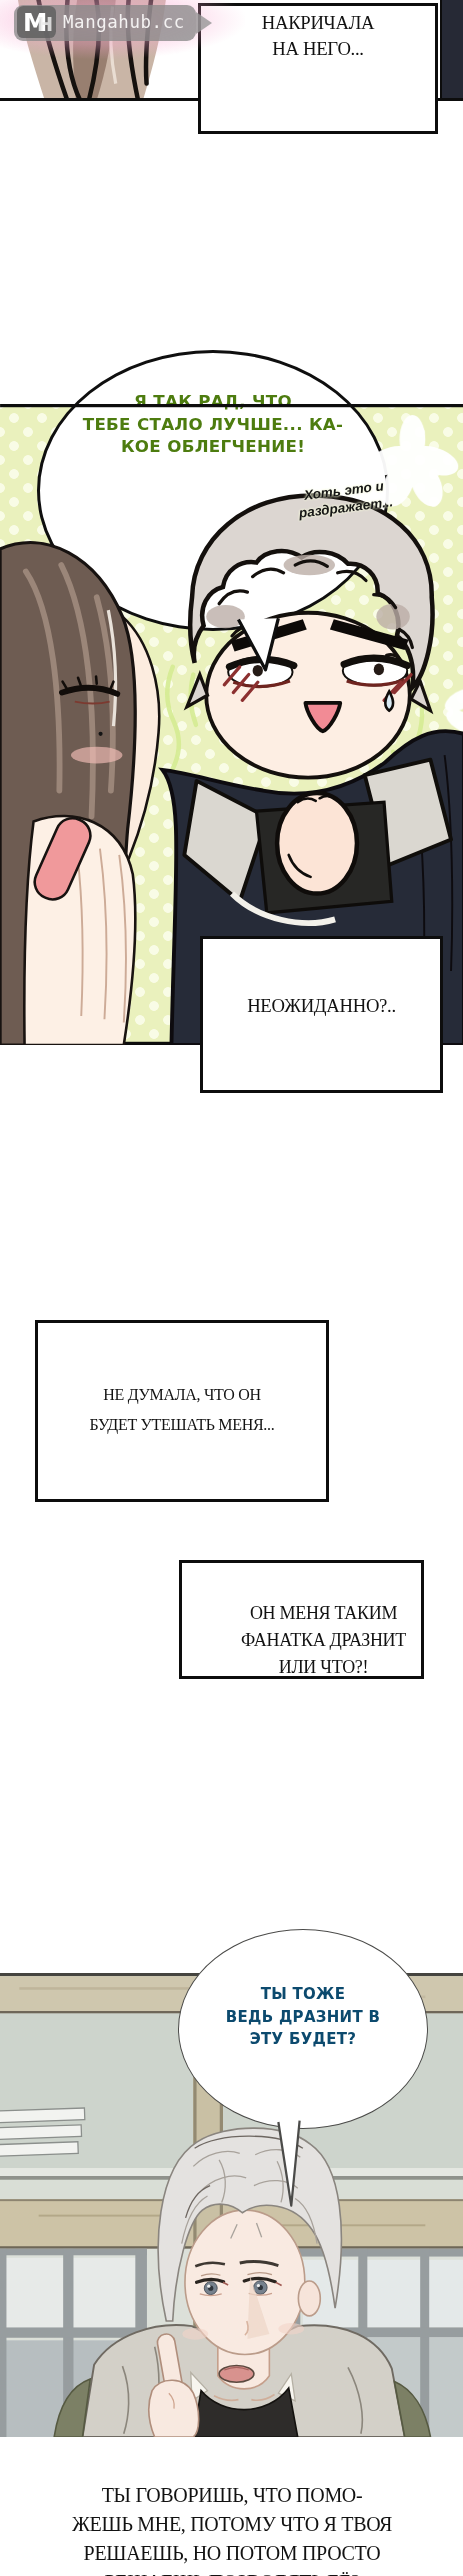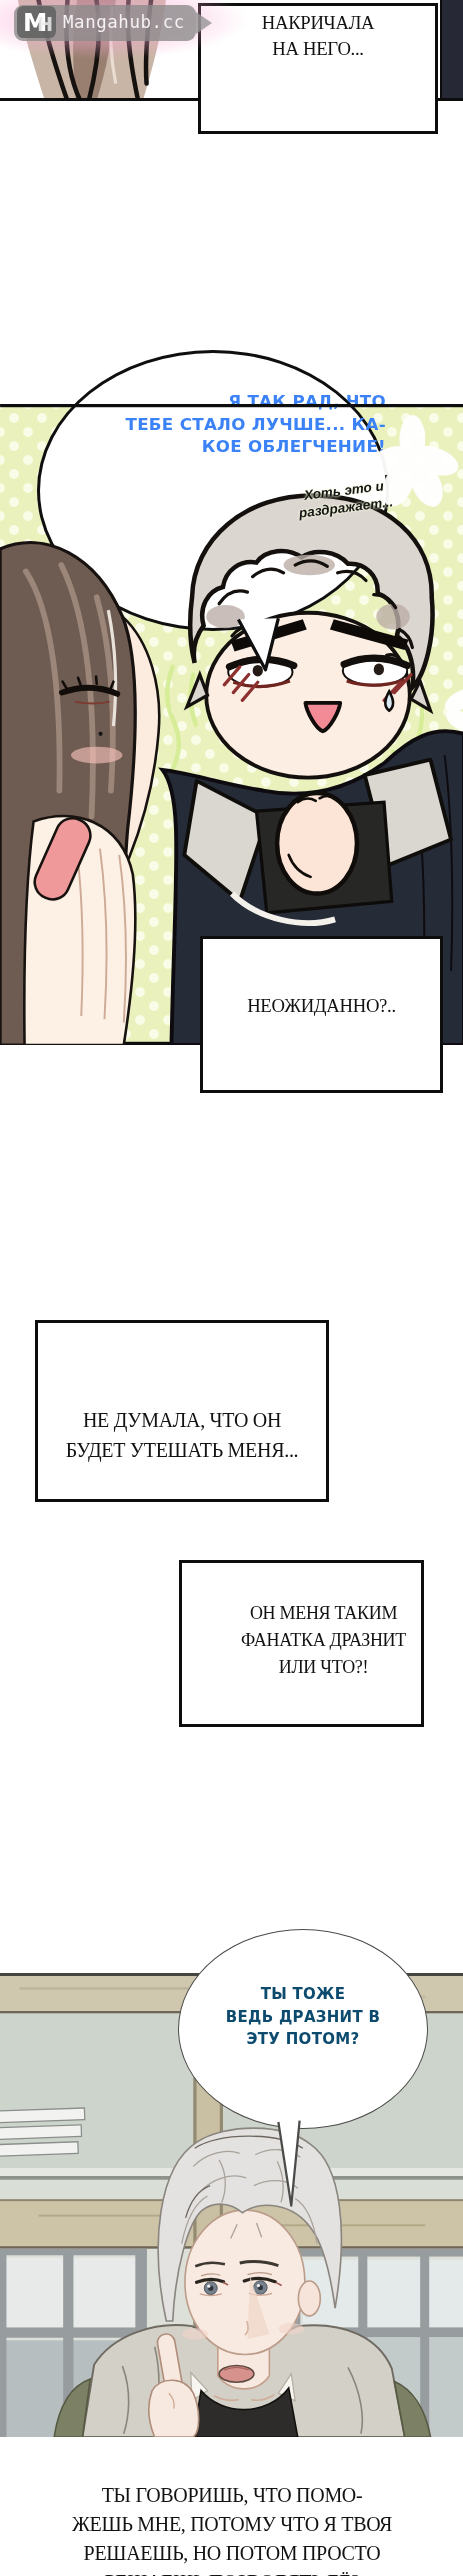--- a/index.html
+++ b/index.html
@@ -80,21 +80,21 @@
     <div id="wm-logo" class="abs"></div>
     <div id="wm-m" class="abs">M</div>
     <div id="wm-h" class="abs">H</div>
     <div id="wm-site" class="abs">Mangahub.cc</div>
     <div id="wm-arrow" class="abs"></div>
   </div>
 
   <div id="panel2" class="abs"></div>
 
   <div class="bubble abs" style="left:37px;top:350px;width:352px;height:281px;border:3.2px solid #0f0f0f;">
-    <div class="bubtxt" style="padding-top:37px;font-size:16.7px;line-height:22.5px;color:#3b82f6;letter-spacing:0.3px;text-align:right;">
+    <div class="bubtxt" style="padding-top:37px;font-size:16.7px;line-height:22.5px;color:#4d7c0f;letter-spacing:0.3px;">
       <span class="ln">Я ТАК РАД, ЧТО</span>
       <span class="ln">ТЕБЕ СТАЛО ЛУЧШЕ... КА-</span>
       <span class="ln">КОЕ ОБЛЕГЧЕНИЕ!</span>
     </div>
   </div>
 
   <svg id="panel2-art" class="abs" viewBox="0 0 720 995">
     <rect x="0" y="0" width="720" height="5" fill="#0d0d0d"></rect>
     <rect x="0" y="990" width="720" height="5" fill="#0d0d0d"></rect>
 
@@ -210,27 +210,27 @@
     <span class="ln">раздражает...</span>
   </div>
 
   <div class="abs capbox" style="left:200px;top:936px;width:243px;height:157px;">
     <div class="captxt" style="padding-top:56px;font-size:18.7px;">
       <span class="ln">НЕОЖИДАННО?..</span>
     </div>
   </div>
 
   <div class="abs capbox" style="left:35px;top:1320px;width:294px;height:182px;">
-    <div class="captxt" style="padding-top:82px;font-size:20px;line-height:30px;">
+    <div class="captxt" style="padding-top:57px;font-size:16px;line-height:30px;">
       <span class="ln">НЕ ДУМАЛА, ЧТО ОН</span>
       <span class="ln">БУДЕТ УТЕШАТЬ МЕНЯ...</span>
     </div>
   </div>
 
-  <div class="abs capbox" style="left:179px;top:1560px;width:245px;height:167px;padding-left:44px;">
+  <div class="abs capbox" style="left:179px;top:1560px;width:245px;height:119px;padding-left:44px;">
     <div class="captxt" style="padding-top:37px;font-size:18px;line-height:27px;">
       <span class="ln">ОН МЕНЯ ТАКИМ</span>
       <span class="ln">ФАНАТКА ДРАЗНИТ</span>
       <span class="ln">ИЛИ ЧТО?!</span>
     </div>
   </div>
 
   <div id="panel3" class="abs">
     <svg width="464" height="464" viewBox="0 0 720 720">
       <g>
@@ -350,21 +350,21 @@
           <path d="M262,652 q10,10 8,24" stroke="#cfa58f" stroke-width="2" fill="none"></path>
         </g>
       </g>
     </svg>
   </div>
 
   <div class="bubble abs" style="left:178px;top:1929px;width:250px;height:200px;border:1.9px solid #4b4b49;">
     <div class="bubtxt" style="padding-top:53px;font-size:15px;line-height:22.5px;color:#0c4a6e;letter-spacing:0.3px;">
       <span class="ln">ТЫ ТОЖЕ</span>
       <span class="ln">ВЕДЬ ДРАЗНИТ В</span>
-      <span class="ln">ЭТУ ПОТОМ?</span>
+      <span class="ln">ЭТУ БУДЕТ?</span>
     </div>
   </div>
 
   <svg id="tails" class="abs" viewBox="0 0 720 4000">
     <path d="M370,962 L412,1040 L432,960" fill="#ffffff" stroke="#0f0f0f" stroke-width="5" stroke-linejoin="round"></path>
     <path d="M432,3295 L452,3425 L465,3293" fill="#ffffff" stroke="#4b4b49" stroke-width="3.5" stroke-linejoin="round"></path>
   </svg>
 
   <div id="narration" class="abs">
     <div class="captxt">

